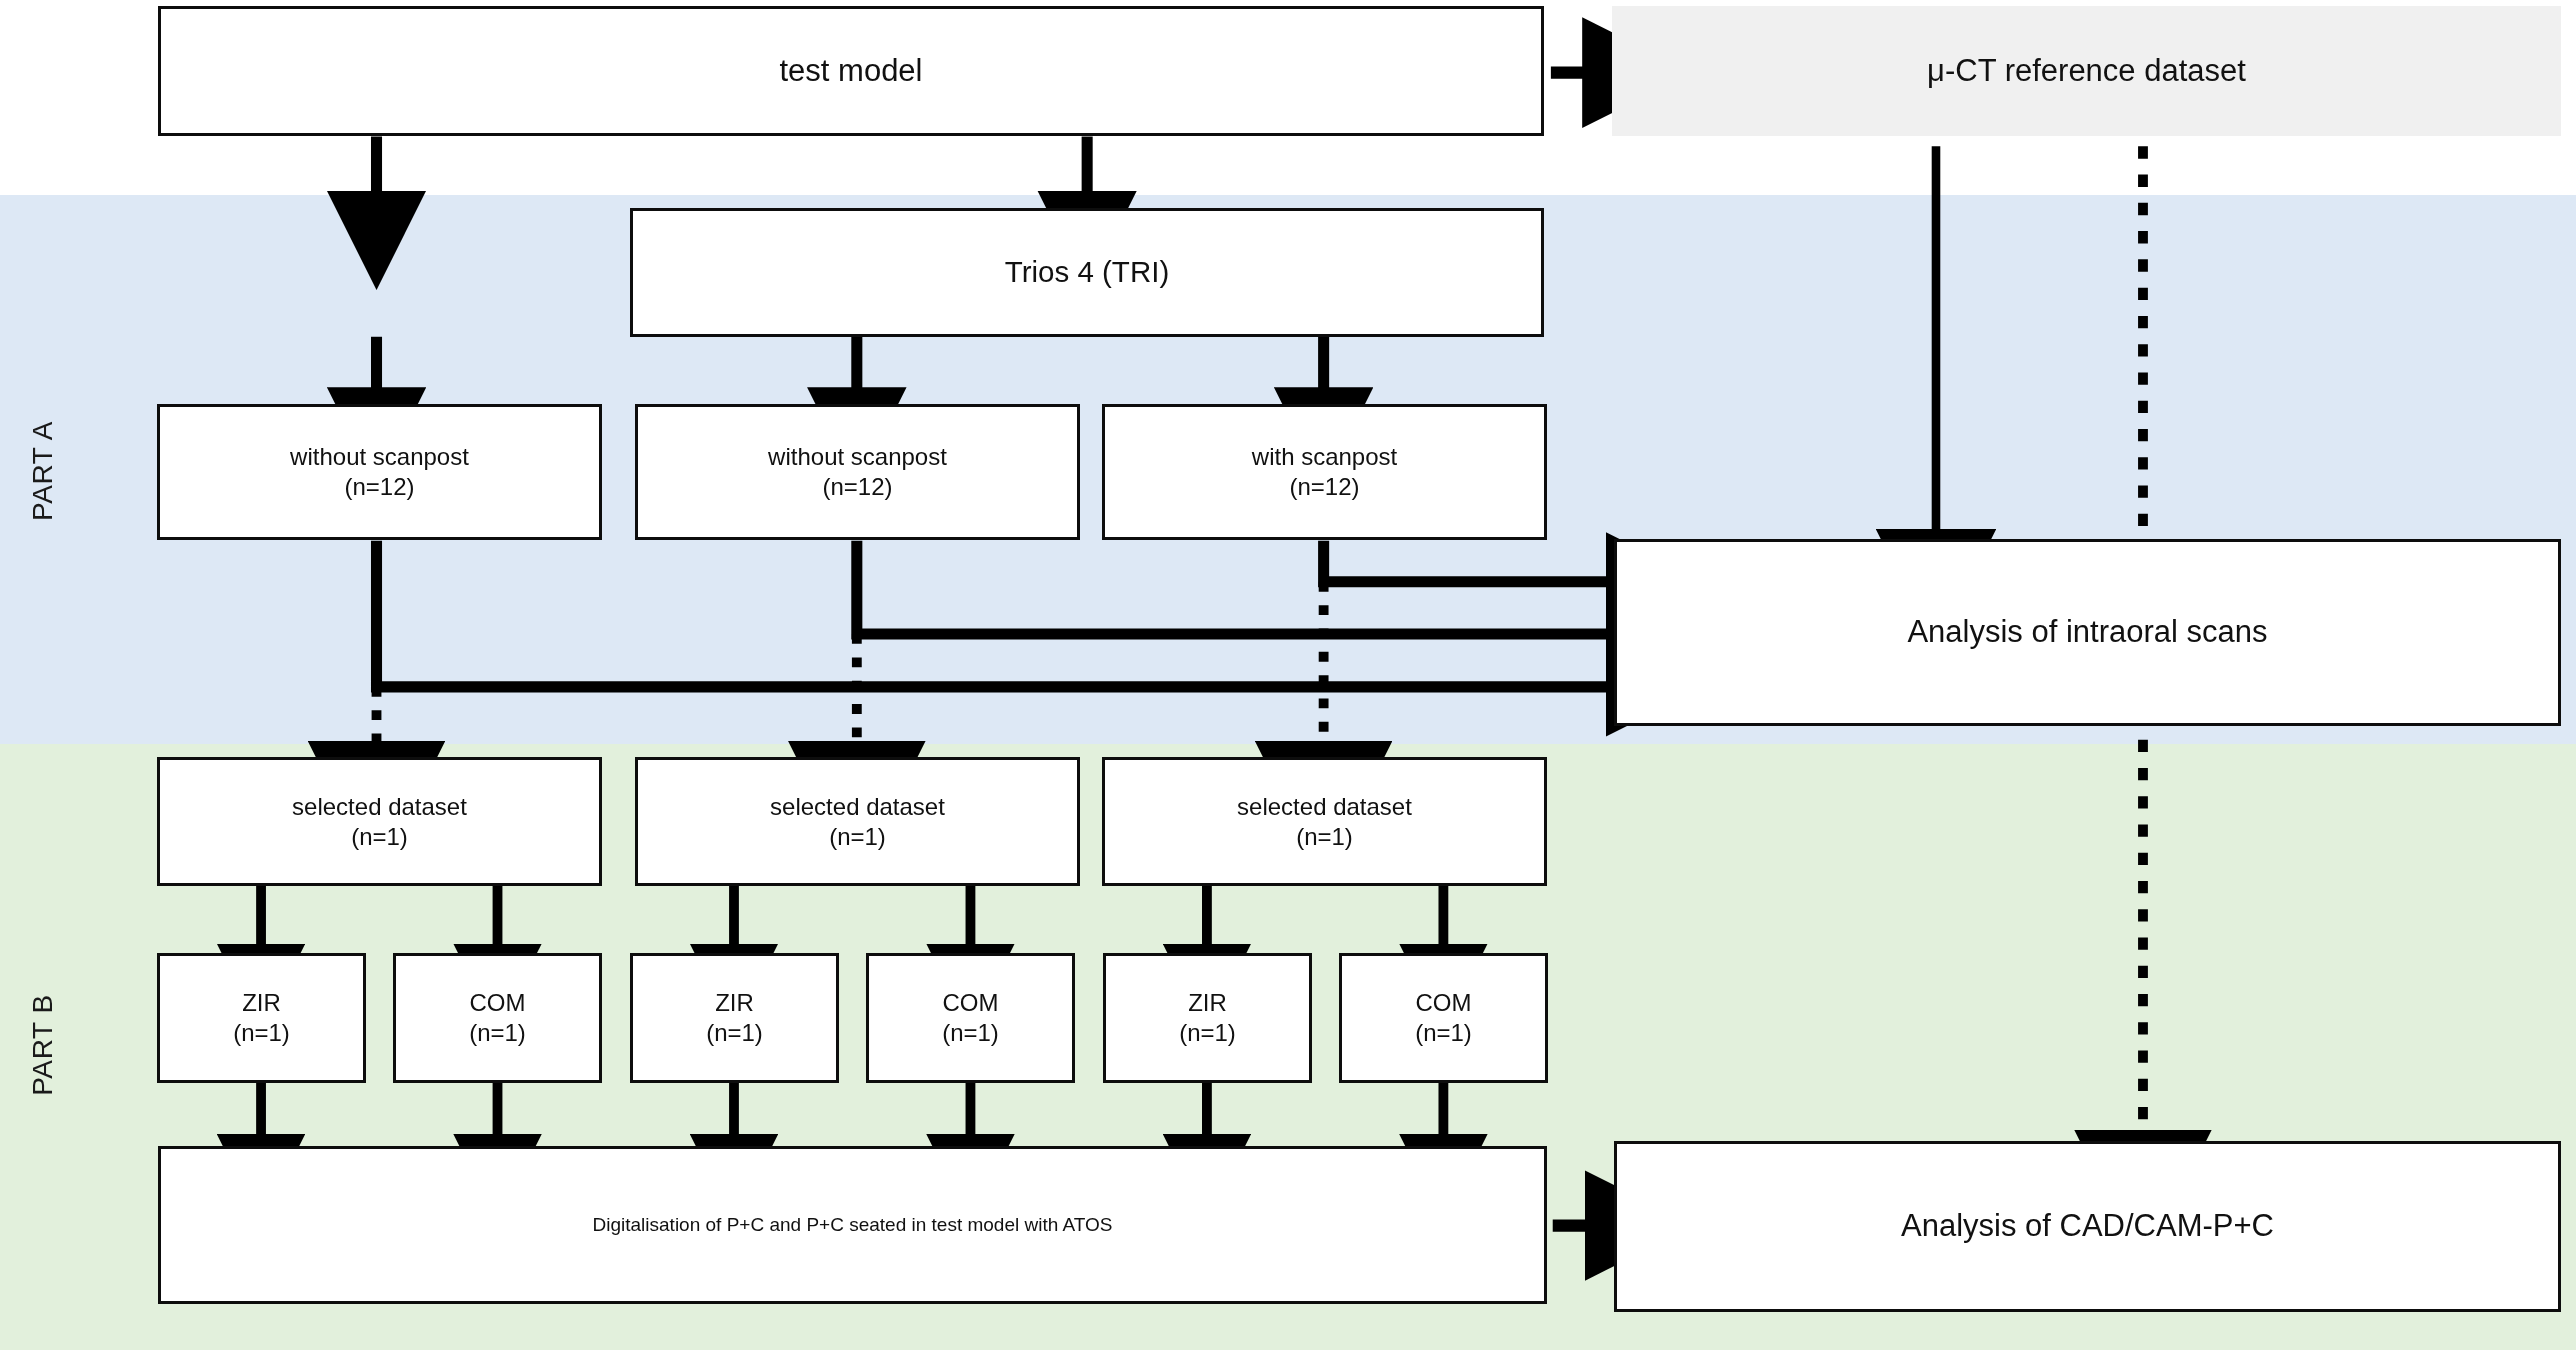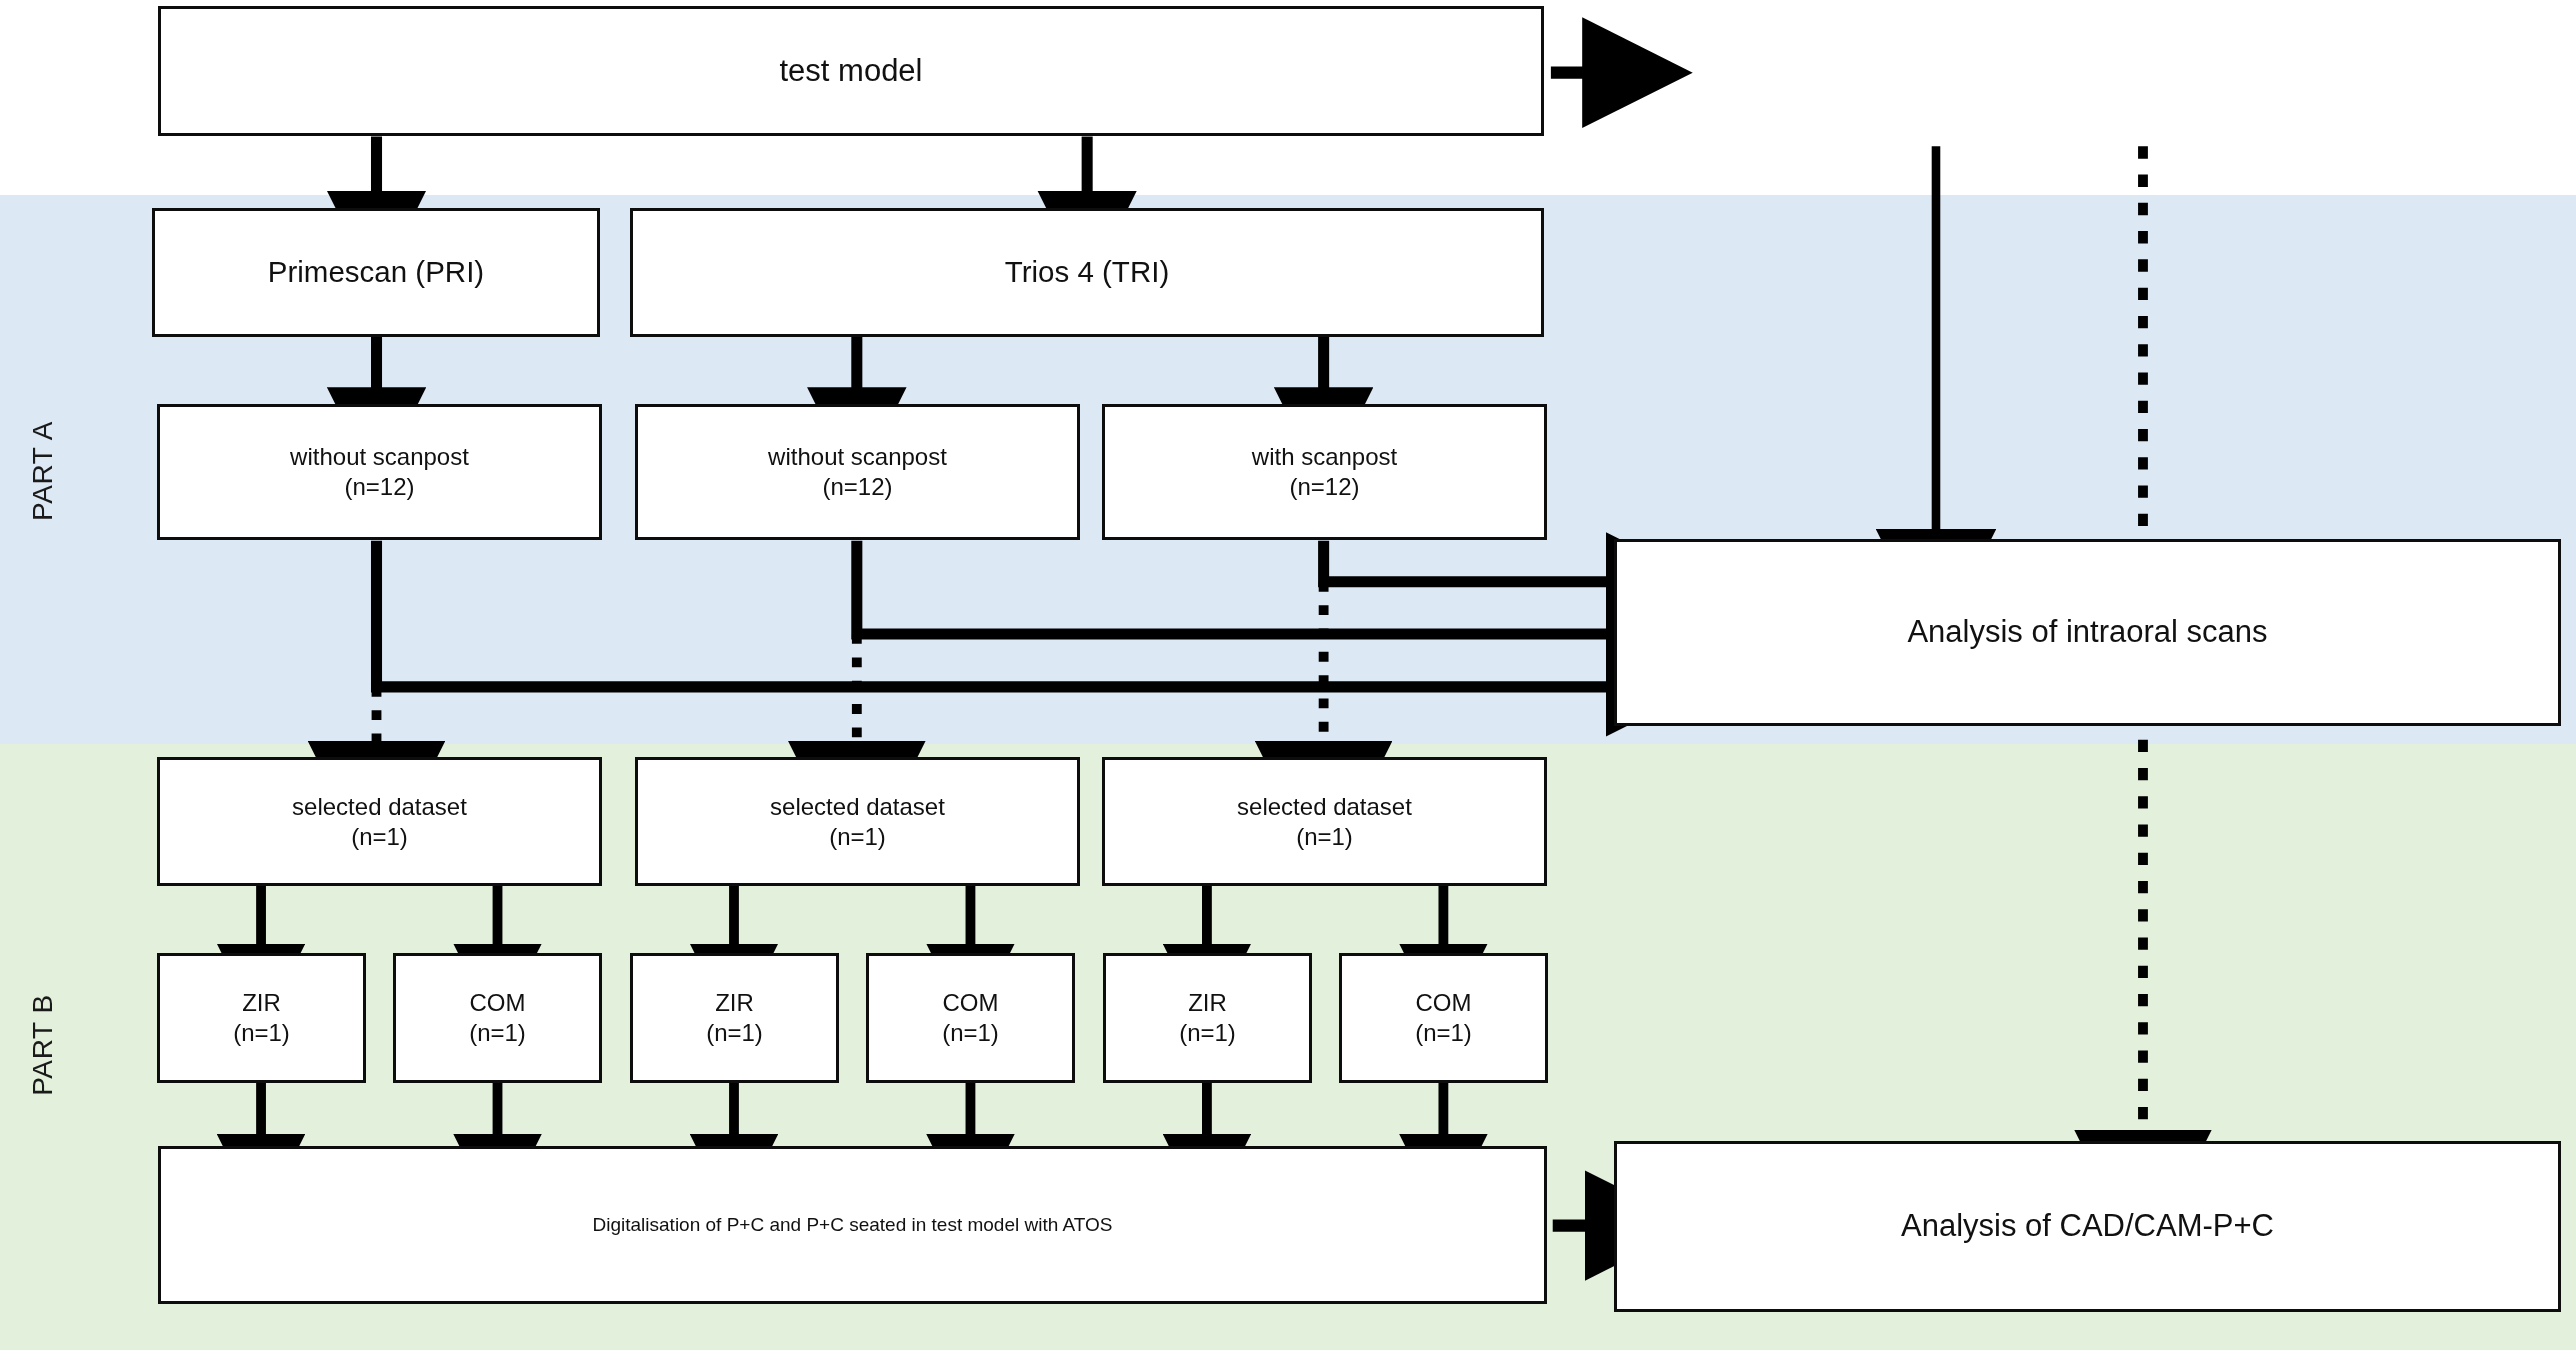--- a/index.html
+++ b/index.html
@@ -114,24 +114,24 @@
       <line x1="2350" y1="1762" x2="2350" y2="1862" marker-end="url(#ah)"></line>
 
       <line x1="2528" y1="1995" x2="2600" y2="1995" stroke-width="20" marker-end="url(#ah)"></line>
     </g>
   </svg>
 
   <div class="box" style="left:158px;top:6.1px;width:1386px;height:130px;font-size:31px;">
     <span>test model</span>
   </div>
 
-
-  <div class="box" style="left:152px;top:208px;width:448px;height:129px;font-size:29.5px;">
-    <span>Primescan (PRI)</span>
-  </div>
+  <div class="box plain" style="left:1612px;top:6.1px;width:949px;height:130px;font-size:31px;">
+    <span>μ-CT reference dataset</span>
+  </div>
+
 
   <div class="box" style="left:630px;top:208px;width:914px;height:129px;font-size:29.5px;">
     <span>Trios 4 (TRI)</span>
   </div>
 
   <div class="box" style="left:157px;top:404px;width:445px;height:136px;font-size:24px;flex-direction:column;">
     <span>without scanpost</span>
     <span>(n=12)</span>
   </div>
 

